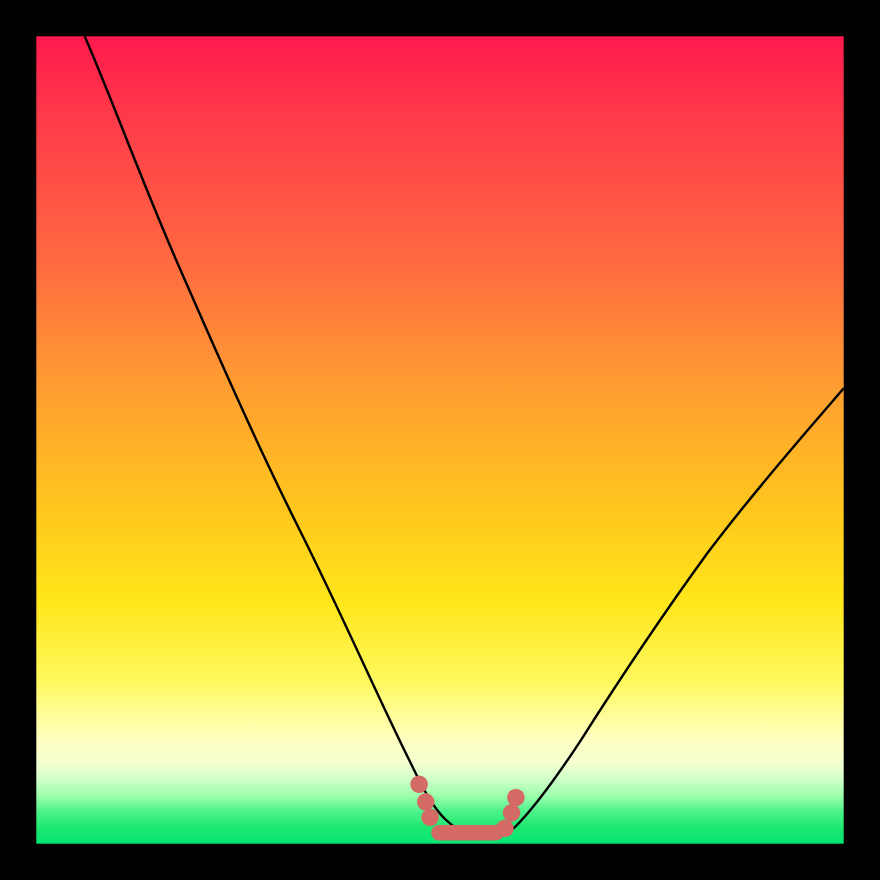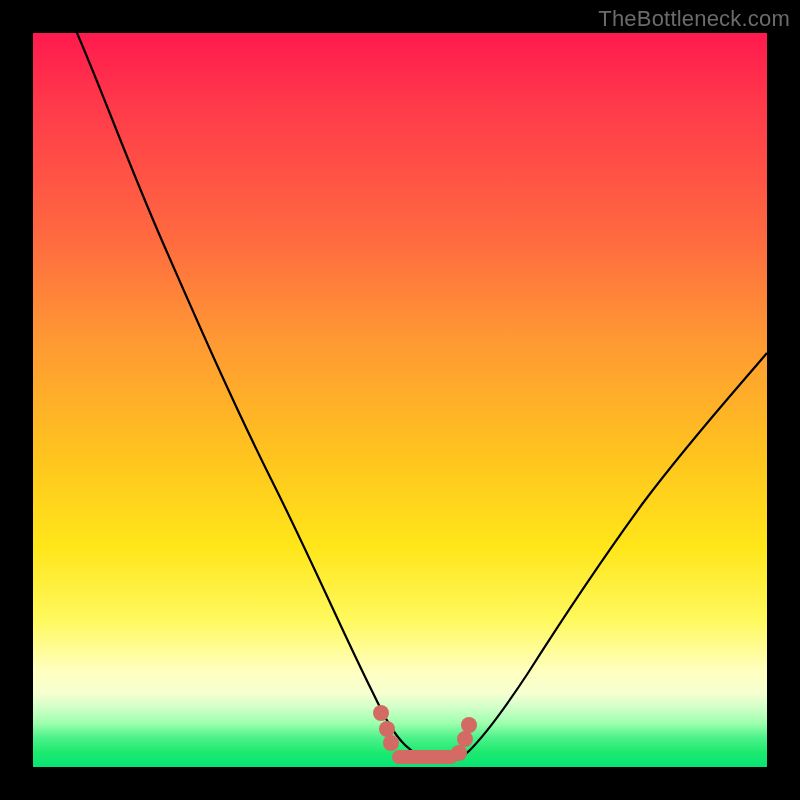--- a/index.html
+++ b/index.html
@@ -75,21 +75,20 @@
     stroke: #d46a64;
     stroke-width: 14;
     stroke-linecap: round;
   }
 </style>
 </head>
 <body>
 
 <div class="frame">
 
-  <div class="watermark">TheBottleneck.com</div>
 
   <div class="plot-area">
 
     <svg class="overlay" viewBox="0 0 734 734">
 
       <path class="curve" d="M 44 0
                C 70 60, 95 130, 130 210
                C 165 290, 200 370, 240 450
                C 280 530, 310 600, 340 660
                C 352 685, 360 700, 372 712

